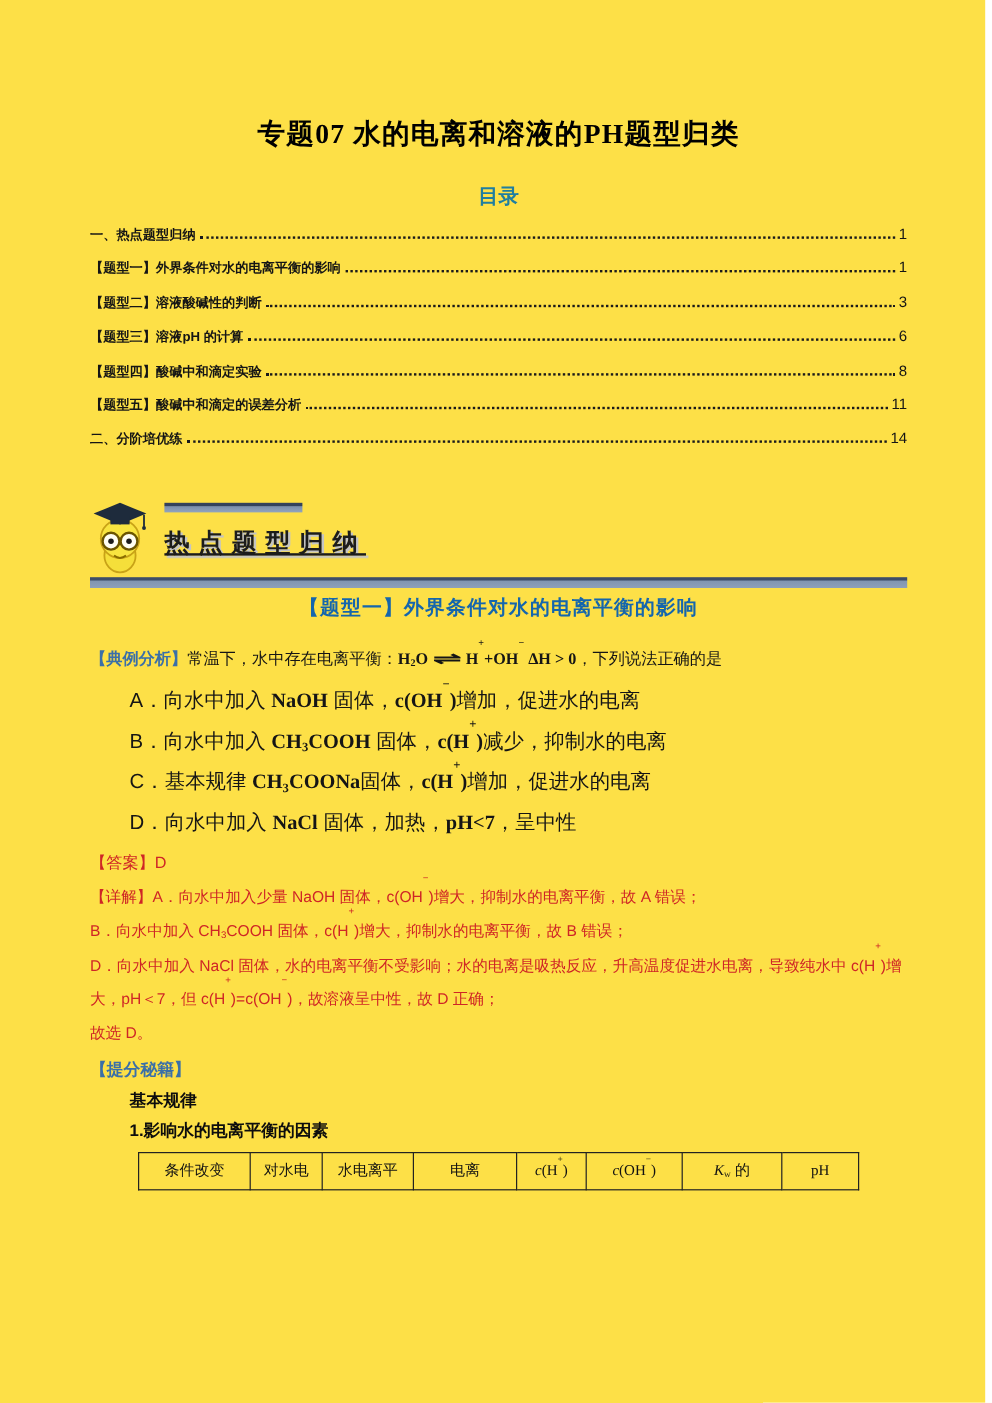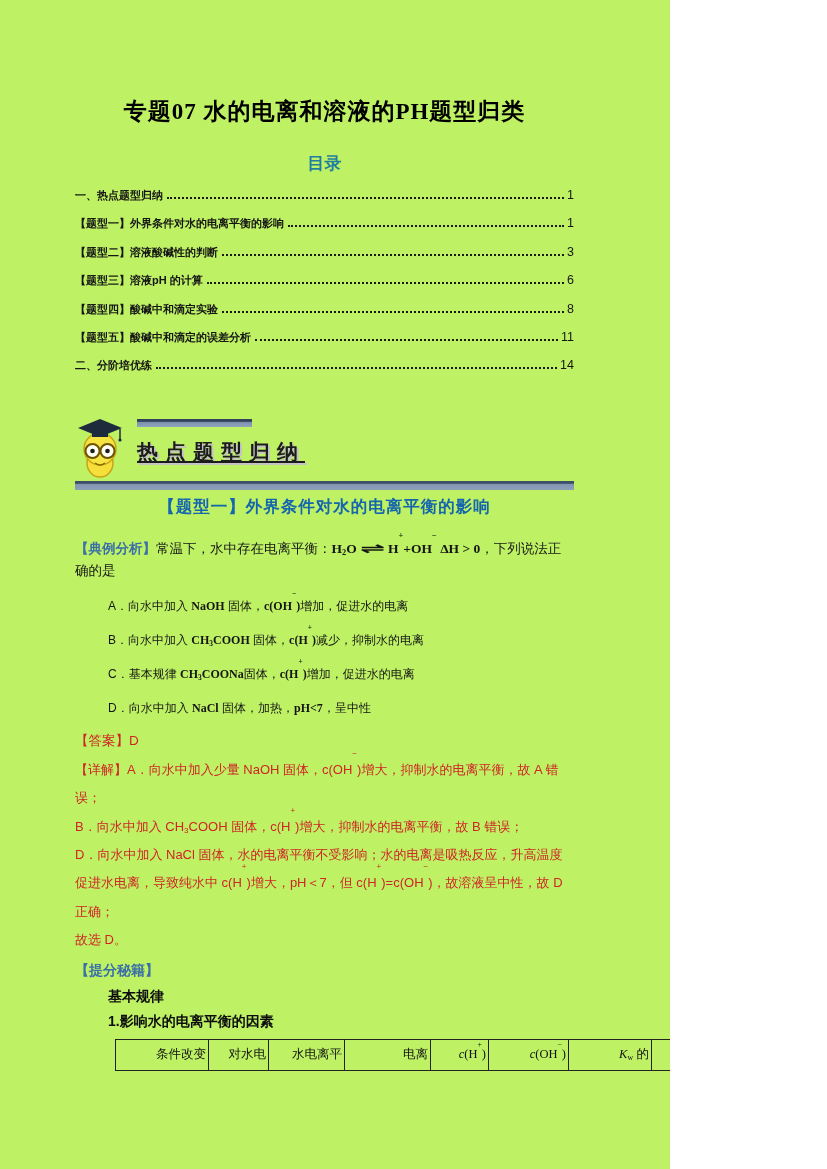--- a/index.html
+++ b/index.html
@@ -1,20 +1,20 @@
 <!DOCTYPE html>
 <html><head>
 <meta charset="utf-8">
 <style>
   * { margin:0; padding:0; box-sizing:border-box; }
   html,body { background:#ffffff; }
   .page{
-    width:670px; height:1169px; background:#bef264; overflow:hidden;
+    width:821px; height:1169px; background:#fde047; overflow:hidden;
     font-family:"Liberation Sans", sans-serif; color:#151515;
-    padding:96px 96px 0 75px; position:relative;
+    padding:96px 65px 0 75px; position:relative;
   }
   .doc-title{
     text-align:center; font-family:"Liberation Serif", serif;
     font-weight:bold; font-size:23px; letter-spacing:1px; color:#000;
   }
   .toc-heading{
     text-align:center; color:#1f7ea0; font-weight:bold; font-size:17px;
     margin-top:25px;
   }
   .toc{ margin-top:13px; }
@@ -42,39 +42,39 @@
     height:9px; margin-top:2px;
     background:linear-gradient(180deg,#3e4e68 0%,#3e4e68 26%,#8195b1 36%,#8ea0ba 100%);
   }
   .section-heading{
     text-align:center; color:#1566ad; font-weight:bold; font-size:16.5px;
     letter-spacing:1px; margin-top:6px;
   }
 
   .stem{ margin-top:20px; font-size:13.5px; line-height:22px; }
   .tag-blue{ color:#3a6fa8; font-weight:bold; }
-  .option{ margin:14px 0 0 33px; font-size:12px; line-height:20px; }
+  .option{ margin:14px 0 0 33px; font-size:17px; line-height:20px; }
 
   .f{ font-family:"Liberation Serif", serif; font-weight:bold; }
   .eq{ display:inline-block; transform:scaleX(2.1); margin:0 10px; }
   sup,sub{ font-size:0.62em; line-height:0; }
   sup{ vertical-align:top; position:relative; top:-0.25em; }
   sub{ vertical-align:baseline; position:relative; top:0.28em; }
 
   .answer{ margin-top:13px; color:#cf2526; font-size:13.5px; line-height:20px; }
   .explanation{ margin-top:5px; color:#cf2526; font-size:13px; line-height:28.4px; }
   .tips-tag{ margin-top:5px; color:#3a6fa8; font-weight:bold; font-size:14px; line-height:20px; }
   .tips-sub{ margin:8px 0 0 33px; font-weight:bold; font-size:14px; color:#0d0d0d; }
   .tips-item{ margin:7px 0 0 33px; font-weight:bold; font-size:14px; color:#0d0d0d; }
 
   .rule-table{
     margin:8px 0 0 40px; border-collapse:collapse; table-layout:fixed; width:600px;
   }
   .rule-table td{
-    border:1.6px solid #222; height:31px; text-align:right;
+    border:1.6px solid #222; height:31px; text-align:center;
     font-size:12.5px; padding:0 2px; color:#111;
   }
   .ti{ font-family:"Liberation Serif", serif; font-style:italic; }
   .sf{ font-family:"Liberation Serif", serif; }
 </style>
 </head>
 <body>
 
 <div class="page">
 

